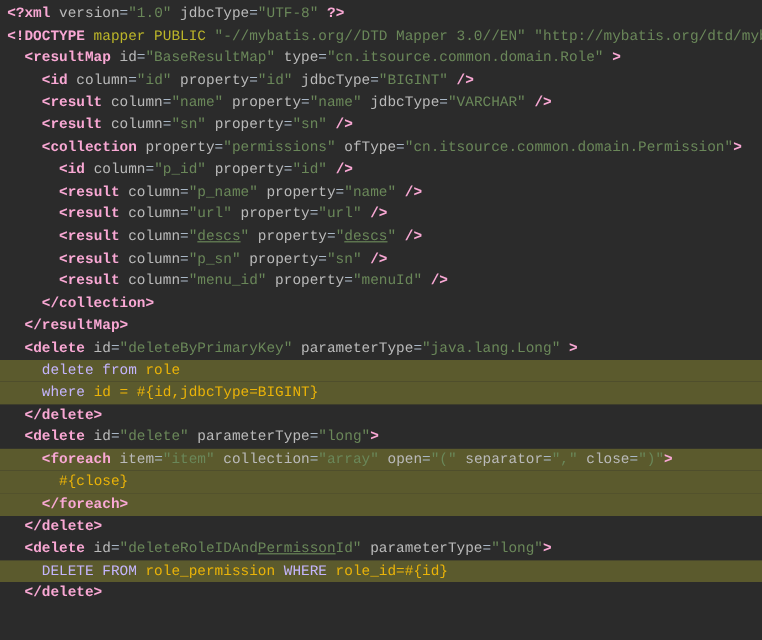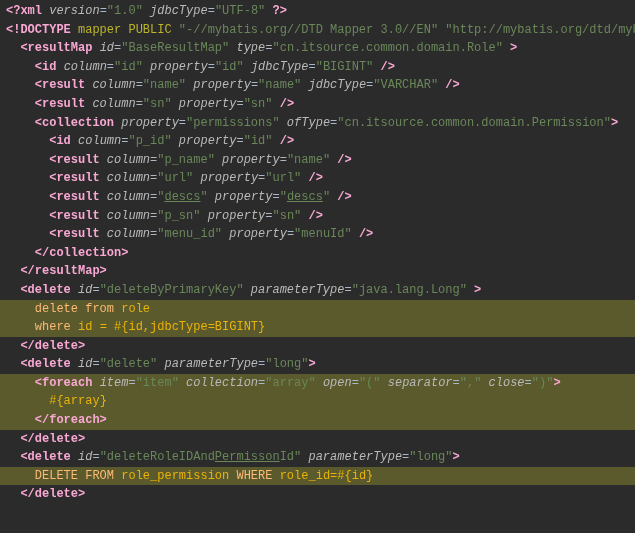--- a/index.html
+++ b/index.html
@@ -10,23 +10,23 @@
     color: #a9b7c6;
     width: 635px;
     height: 533px;
     overflow: hidden;
     line-height: 1.55;
     padding: 2px 0;
   }
   .line { white-space: pre; padding: 0 6px; }
   .hl { background: #5b5a2d; }
   .tag { color: #f9a8d4; font-weight: bold; }
-  .attr { color: #bababa; font-style: italic; }
+  .attr { color: #bababa; }
   .str { color: #6a8759; }
-  .kw { color: #fdba74; }
+  .kw { color: #c4b5fd; }
   .punc { color: #a9b7c6; }
   .ent { color: #bbb529; text-align: center; }
   .txt { color: #eab308; }
   .valund { text-decoration: underline; text-decoration-color: #6a8759; }
 </style>
 </head>
 <body>
 
 <div id="editor">
     <div class="line"><span></span><span class="tag">&lt;?xml </span><span class="attr">version</span><span class="punc">=</span><span class="str">"1.0"</span><span class="attr"> jdbcType</span><span class="punc">=</span><span class="str">"UTF-8"</span><span class="tag"> ?&gt;</span></div>
@@ -43,19 +43,19 @@
     <div class="line"><span>      </span><span class="tag">&lt;result </span><span class="attr">column</span><span class="punc">=</span><span class="str">"p_sn"</span><span class="attr"> property</span><span class="punc">=</span><span class="str">"sn"</span><span class="tag"> /&gt;</span></div>
     <div class="line"><span>      </span><span class="tag">&lt;result </span><span class="attr">column</span><span class="punc">=</span><span class="str">"menu_id"</span><span class="attr"> property</span><span class="punc">=</span><span class="str">"menuId"</span><span class="tag"> /&gt;</span></div>
     <div class="line"><span>    </span><span class="tag">&lt;/collection&gt;</span></div>
     <div class="line"><span>  </span><span class="tag">&lt;/resultMap&gt;</span></div>
     <div class="line"><span>  </span><span class="tag">&lt;delete </span><span class="attr">id</span><span class="punc">=</span><span class="str">"deleteByPrimaryKey"</span><span class="attr"> parameterType</span><span class="punc">=</span><span class="str">"java.lang.Long"</span><span class="tag"> &gt;</span></div>
     <div class="line hl"><span>    </span><span class="kw">delete from </span><span class="txt">role</span></div>
     <div class="line hl"><span>    </span><span class="kw">where </span><span class="txt">id = #{id,jdbcType=BIGINT}</span></div>
     <div class="line"><span>  </span><span class="tag">&lt;/delete&gt;</span></div>
     <div class="line"><span>  </span><span class="tag">&lt;delete </span><span class="attr">id</span><span class="punc">=</span><span class="str">"delete"</span><span class="attr"> parameterType</span><span class="punc">=</span><span class="str">"long"</span><span class="tag">&gt;</span></div>
     <div class="line hl"><span>    </span><span class="tag">&lt;foreach </span><span class="attr">item</span><span class="punc">=</span><span class="str">"item"</span><span class="attr"> collection</span><span class="punc">=</span><span class="str">"array"</span><span class="attr"> open</span><span class="punc">=</span><span class="str">"("</span><span class="attr"> separator</span><span class="punc">=</span><span class="str">","</span><span class="attr"> close</span><span class="punc">=</span><span class="str">")"</span><span class="tag">&gt;</span></div>
-    <div class="line hl"><span>      </span><span class="txt">#{array}</span></div>
+    <div class="line hl"><span>      </span><span class="txt">#{close}</span></div>
     <div class="line hl"><span>    </span><span class="tag">&lt;/foreach&gt;</span></div>
     <div class="line"><span>  </span><span class="tag">&lt;/delete&gt;</span></div>
     <div class="line"><span>  </span><span class="tag">&lt;delete </span><span class="attr">id</span><span class="punc">=</span><span class="str">"deleteRoleIDAnd</span><span class="str valund">Permisson</span><span class="str">Id"</span><span class="attr"> parameterType</span><span class="punc">=</span><span class="str">"long"</span><span class="tag">&gt;</span></div>
     <div class="line hl"><span>    </span><span class="kw">DELETE FROM </span><span class="txt">role_permission </span><span class="kw">WHERE </span><span class="txt">role_id=#{id}</span></div>
     <div class="line"><span>  </span><span class="tag">&lt;/delete&gt;</span></div>
   </div>
 
 </body></html>

